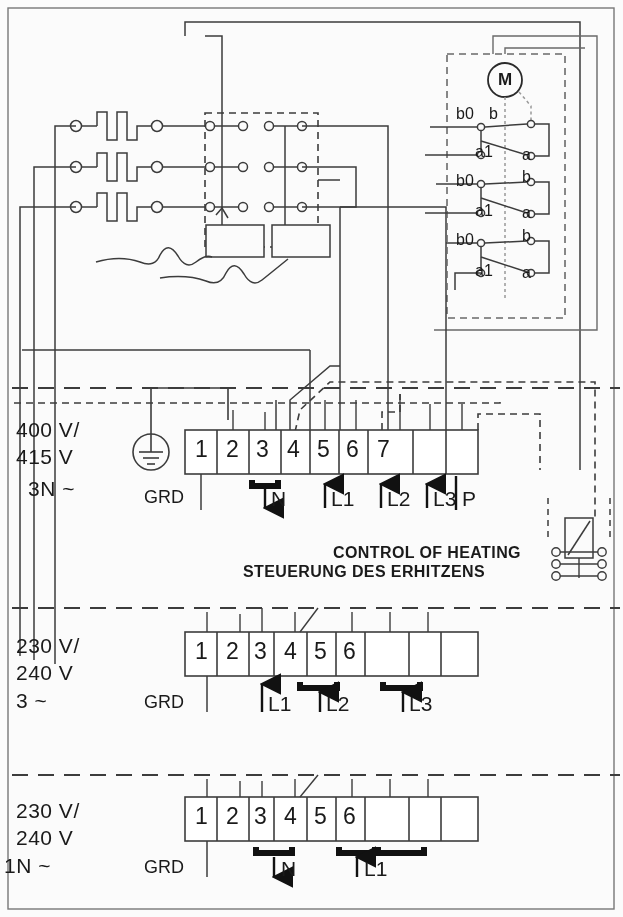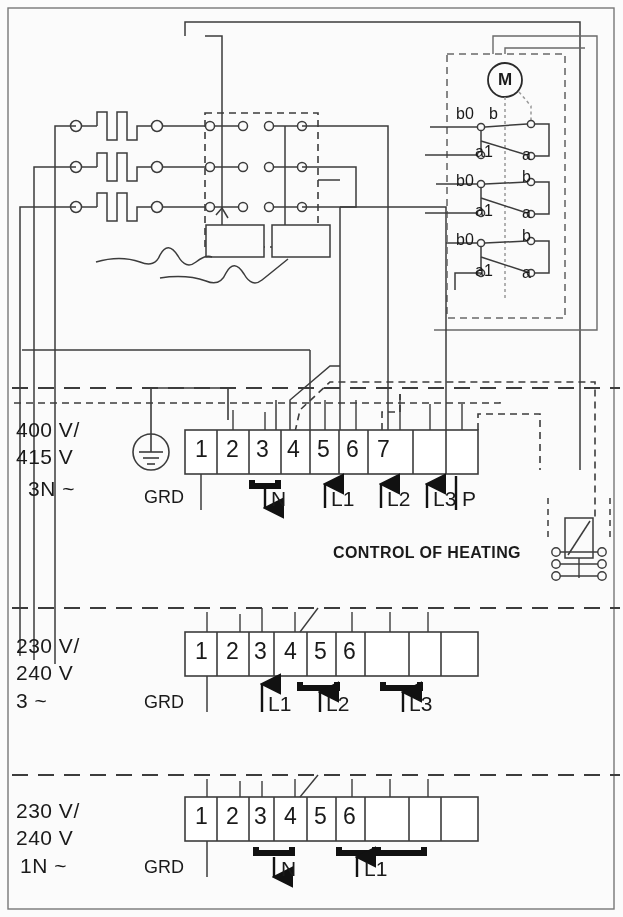--- a/index.html
+++ b/index.html
@@ -367,40 +367,41 @@
   <div class="lbl termnum" style="left:346px;top:437px;">6</div>
   <div class="lbl termnum" style="left:377px;top:437px;">7</div>
 
   <div class="lbl phase" style="left:271px;top:487px;">N</div>
   <div class="lbl phase" style="left:331px;top:487px;">L1</div>
   <div class="lbl phase" style="left:387px;top:487px;">L2</div>
   <div class="lbl phase" style="left:433px;top:487px;">L3</div>
   <div class="lbl phase" style="left:462px;top:487px;">P</div>
 
   <div class="lbl ctl" style="left:333px;top:544px;">CONTROL OF HEATING</div>
+  <div class="lbl ctl" style="left:243px;top:563px;">STEUERUNG DES ERHITZENS</div>
 
   <div class="lbl volt" style="left:16px;top:634px;">230 V/</div>
   <div class="lbl volt" style="left:16px;top:661px;">240 V</div>
   <div class="lbl volt" style="left:16px;top:689px;">3 ~</div>
   <div class="lbl grd" style="left:144px;top:692px;">GRD</div>
 
   <div class="lbl termnum" style="left:195px;top:639px;">1</div>
   <div class="lbl termnum" style="left:226px;top:639px;">2</div>
   <div class="lbl termnum" style="left:254px;top:639px;">3</div>
   <div class="lbl termnum" style="left:284px;top:639px;">4</div>
   <div class="lbl termnum" style="left:314px;top:639px;">5</div>
   <div class="lbl termnum" style="left:343px;top:639px;">6</div>
 
   <div class="lbl phase" style="left:268px;top:692px;">L1</div>
   <div class="lbl phase" style="left:326px;top:692px;">L2</div>
   <div class="lbl phase" style="left:409px;top:692px;">L3</div>
 
   <div class="lbl volt" style="left:16px;top:799px;">230 V/</div>
   <div class="lbl volt" style="left:16px;top:826px;">240 V</div>
-  <div class="lbl volt" style="left:20px;top:854px;">1N ~</div>
+  <div class="lbl volt" style="left:4px;top:854px;">1N ~</div>
   <div class="lbl grd" style="left:144px;top:857px;">GRD</div>
 
   <div class="lbl termnum" style="left:195px;top:804px;">1</div>
   <div class="lbl termnum" style="left:226px;top:804px;">2</div>
   <div class="lbl termnum" style="left:254px;top:804px;">3</div>
   <div class="lbl termnum" style="left:284px;top:804px;">4</div>
   <div class="lbl termnum" style="left:314px;top:804px;">5</div>
   <div class="lbl termnum" style="left:343px;top:804px;">6</div>
 
   <div class="lbl phase" style="left:281px;top:857px;">N</div>

